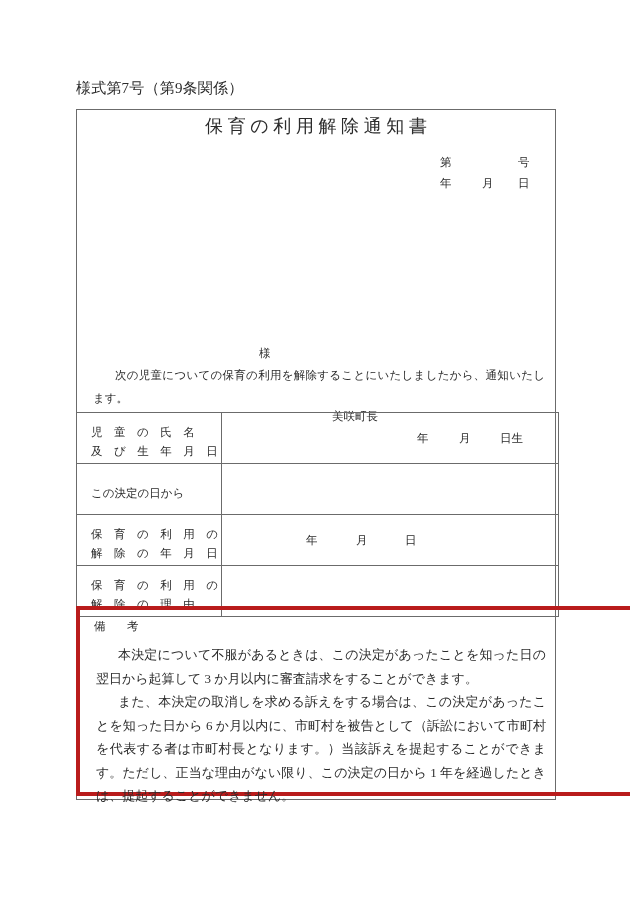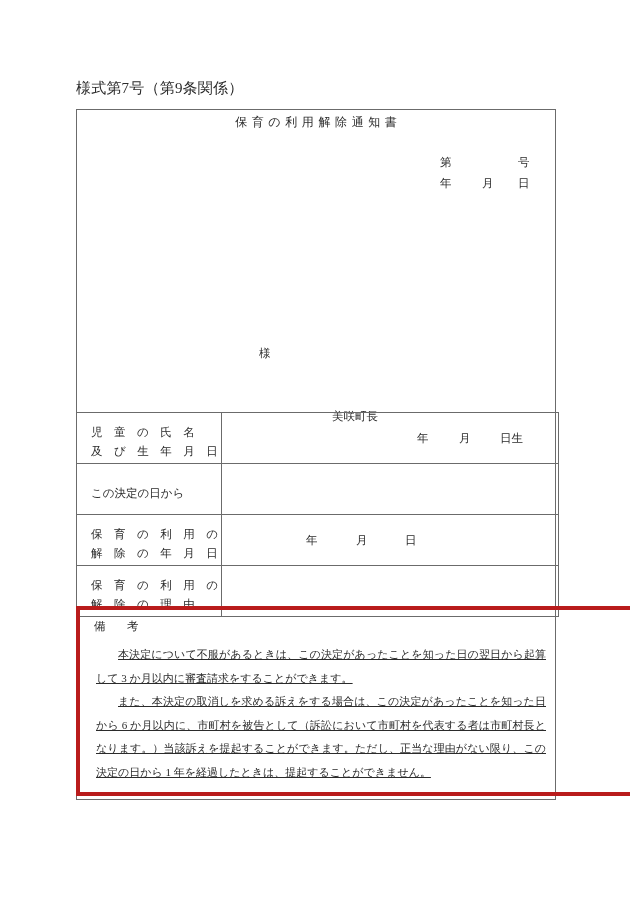--- a/index.html
+++ b/index.html
@@ -44,21 +44,21 @@
     top: 0;
     width: 100%;
     height: 302px;
   }
   .doc-title {
     position: absolute;
     left: 0;
     top: 4px;
     width: 100%;
     text-align: center;
-    font-size: 12px;
+    font-size: 18px;
     letter-spacing: 4.6px;
     text-indent: 4.6px;
     white-space: nowrap;
   }
 
   .ref-block {
     position: absolute;
     right: 37px;
     top: 42px;
     font-size: 11.5px;
@@ -164,23 +164,22 @@
     top: 9px;
     font-size: 11.5px;
     letter-spacing: 5px;
     white-space: nowrap;
   }
   .remarks-body {
     position: absolute;
     left: 16px;
     top: 33px;
     width: 450px;
-    font-size: 11px;
+    font-size: 13px;
     line-height: 23.5px;
-    text-decoration: underline;
   }
   .remarks-body p {
     margin: 0;
     text-indent: 22px;
     text-align: justify;
     text-justify: inter-character;
   }
 </style>
 </head>
 <body>
@@ -202,20 +201,21 @@
         <span class="ref-year">年</span>
         <span class="ref-mon">月</span>
         <span class="ref-day">日</span>
       </div>
     </div>
 
     <div class="addressee">様</div>
     <div class="issuer">美咲町長</div>
   </div>
 
+  <div class="lead">次の児童についての保育の利用を解除することにいたしましたから、通知いたします。</div>
 
   <table class="grid">
     <tbody>
       <tr>
         <td class="label-cell">
           <div class="lbl">
             <span class="l1">児　童　の　氏　名</span>
             <span class="l2">及　び　生　年　月　日</span>
           </div>
         </td>

